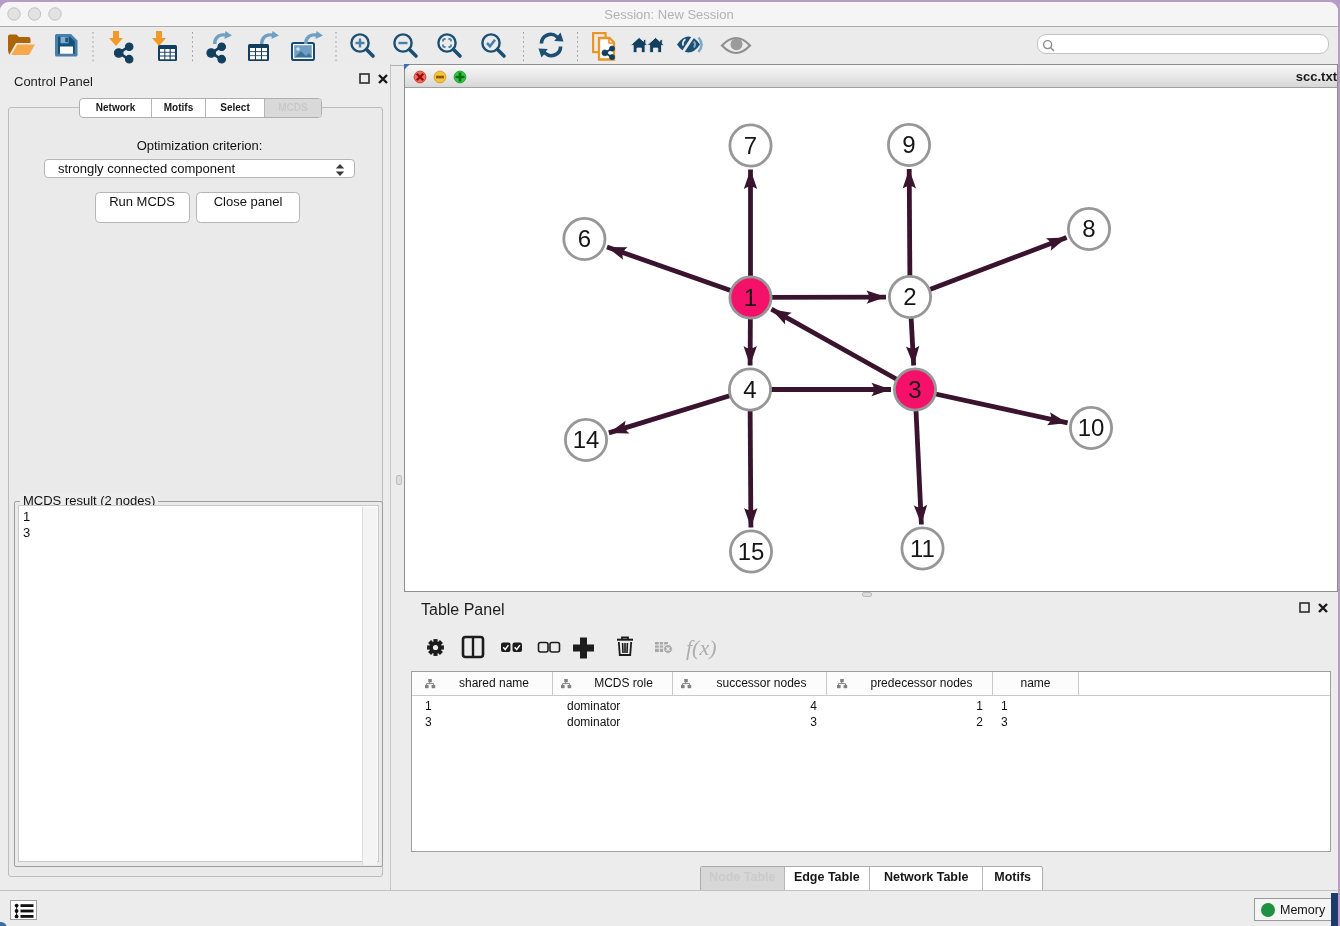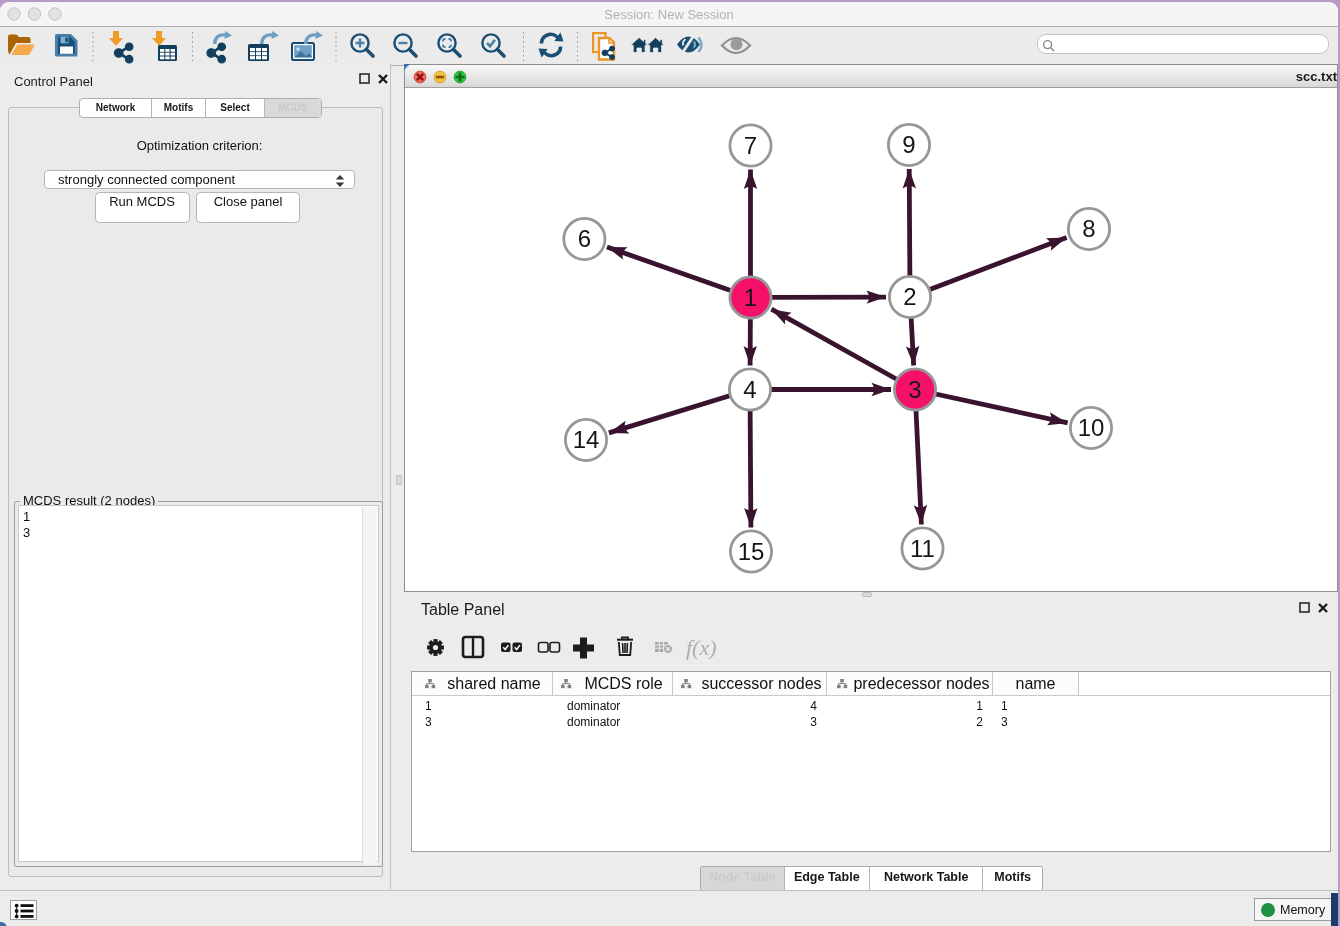--- a/index.html
+++ b/index.html
@@ -9,32 +9,32 @@
 #title { width:100%; text-align:center; top:5px; font-size:13px; color:#b2b2b2; }
 #toolbar { left:0; top:26px; width:100%; height:38px; background:#ebebeb; border-bottom:1px solid #b2b2b2; }
 #search { width:292px; height:20.5px; background:#fff; border:1px solid #c3c3c3; border-radius:9px; }
 #cpanel { left:0; top:62px; width:391px; height:828px; background:#ececec; border-right:1px solid #c3c3c3; }
 .ptitle { font-size:13px; color:#1c1c1c; }
 #tabs { left:79px; top:34px; width:243px; height:19.5px; display:flex; border:1px solid #aeaeae; border-radius:4px; background:#fff; overflow:hidden; }
 #tabs div { flex:none; text-align:center; font-size:10px; font-weight:bold; color:#161616; line-height:18.5px; border-right:1px solid #b6b6b6; }
 #tabs div:last-child { border-right:none; background:#d9d9d9; color:#c9c9c9; }
 #tabpane { left:8px; top:43px; width:375px; height:770px; border:1px solid #bdbdbd; border-radius:3px; background:#eaeaea; }
 #optlabel { left:8px; top:74px; width:383px; text-align:center; font-size:13px; color:#111; }
-#selbox { left:44px; top:95px; width:311px; height:19px; background:#fff; border:1px solid #b5b5b5; border-radius:4px; font-size:13px; color:#111; padding-left:13px; line-height:17px;margin-top:11px; }
+#selbox { left:44px; top:95px; width:311px; height:19px; background:#fff; border:1px solid #b5b5b5; border-radius:4px; font-size:13px; color:#111; padding-left:13px; line-height:17px; }
 .btn { height:31px; background:#fff; border:1px solid #b5b5b5; border-radius:4.5px; font-size:13px; color:#111; text-align:center; line-height:17.5px; }
 #grp { left:14px; top:437px; width:369px; height:366px; border:1px solid #9e9e9e; border-radius:2px; }
 #grplabel { left:20px; top:429px; background:#ececec; padding:0 3px; font-size:13px; color:#111; }
 #grpinner { left:18px; top:441px; width:361px; height:357px; background:#fff; border:1px solid #c9c9c9; font-size:13px; color:#111; line-height:16px; padding:3px 0 0 4px; }
 #grpsb { right:1px; top:1px; width:15px; height:358px; background:#f4f4f4; border-left:1px solid #ddd; }
 #netwin { left:404px; top:62px; width:934px; height:528px; border:1px solid #8e8e8e; background:#fff; }
 #nettitle { left:0; top:0; width:100%; height:23px; background:linear-gradient(#f8f8f8,#d8d8d8); border-bottom:1px solid #9f9f9f; }
 #netname { width:100%; text-align:right; top:4px; font-size:13px; font-weight:bold; color:#1a1a1a; }
 #tpanel { left:404px; top:591px; width:934px; height:297px; background:#ececec; }
 #ttable { left:7px; top:78px; width:920px; height:181px; background:#fff; border:1px solid #9f9f9f; }
-.hcell { position:absolute; top:0; height:23px; border-right:1px solid #c9c9c9; background:#fcfcfc; font-size:16px; color:#111; text-align:center; line-height:23px; }
+.hcell { position:absolute; top:0; height:23px; border-right:1px solid #c9c9c9; background:#fcfcfc; font-size:12px; color:#111; text-align:center; line-height:23px; }
 #hdrline { left:0; top:23px; width:100%; border-bottom:1px solid #c9c9c9; }
 .trow { position:absolute; font-size:12px; color:#111; height:16px; line-height:16px; }
 #btabs { left:296px; top:273px; width:343px; height:30px; display:flex; border:1px solid #ababab; border-radius:2px; background:#fff; overflow:hidden; }
 #btabs div { text-align:center; font-size:12.5px; font-weight:bold; color:#161616; line-height:21px; border-right:1px solid #b6b6b6; }
 #btabs div:first-child { background:#d7d7d7; color:#cbcbcb; }
 #btabs div:last-child { border-right:none; }
 #statusbar { left:0; top:888px; width:1338px; height:36px; background:#ececec; border-top:1px solid #c2c2c2; }
 #listbtn { left:10px; top:9px; width:27px; height:20px; background:#fdfdfd; border:1px solid #9e9e9e; text-align:center; padding-top:2px; }
 #membtn { left:1254px; top:7px; width:84px; height:23px; background:#f5f5f5; border:1px solid #9a9a9a; font-size:13px; color:#111; }
 </style></head><body>

